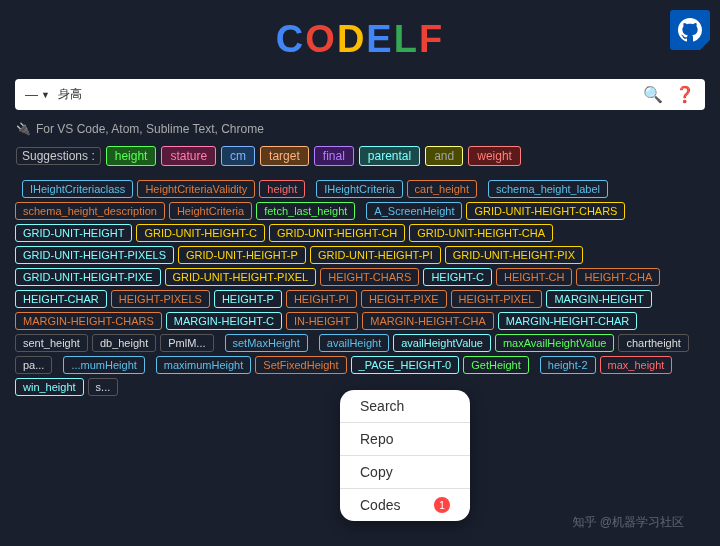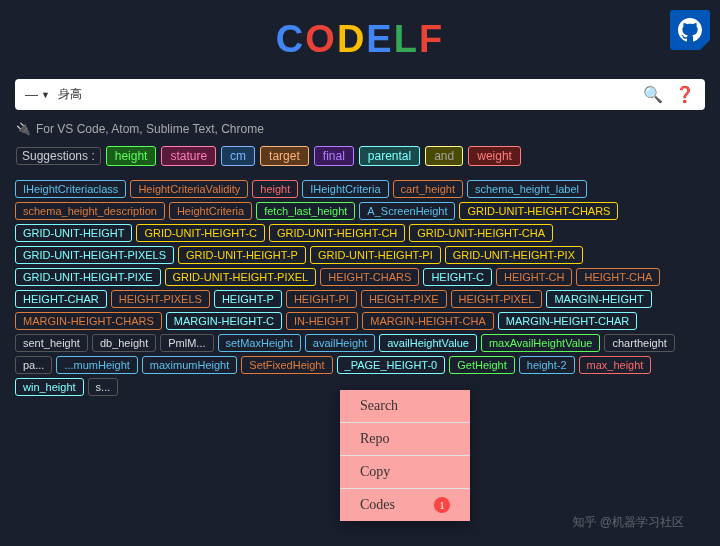--- a/index.html
+++ b/index.html
@@ -160,40 +160,39 @@
     .result-tag {
       padding: 2px 7px;
       border-radius: 3px;
       font-size: 11px;
       cursor: pointer;
       border: 1px solid;
       white-space: nowrap;
       position: relative;
     }
 
-    .rt-blue { color: #5bc0eb; border-color: #5bc0eb; background: transparent; }
+    .rt-blue { color: #5bc0eb; border-color: #5bc0eb; background: transparent; margin-left: 7px; }
     .rt-orange { color: #e07b39; border-color: #e07b39; background: transparent; }
     .rt-green { color: #5aff5a; border-color: #5aff5a; background: transparent; }
     .rt-red { color: #ff6b6b; border-color: #ff6b6b; background: transparent; }
     .rt-yellow { color: #ffd700; border-color: #ffd700; background: transparent; }
     .rt-cyan { color: #7effff; border-color: #7effff; background: transparent; }
     .rt-white { color: #ddd; border-color: #555; background: transparent; }
 
     
     .context-menu {
       position: absolute;
-      background: #fca5a5;
-      border-radius: 0;
+      background: #ffffff;
+      border-radius: 14px;
       box-shadow: 0 4px 15px rgba(0,0,0,0.4);
       width: 130px;
       z-index: 100;
       left: 340px;
       top: 390px;
       overflow: visible;
-      font-family: Liberation Serif, serif;
     }
 
     .context-menu-item {
       padding: 8px 20px;
       color: #333;
       font-size: 14px;
       cursor: pointer;
       display: flex;
       align-items: center;
       justify-content: space-between;

